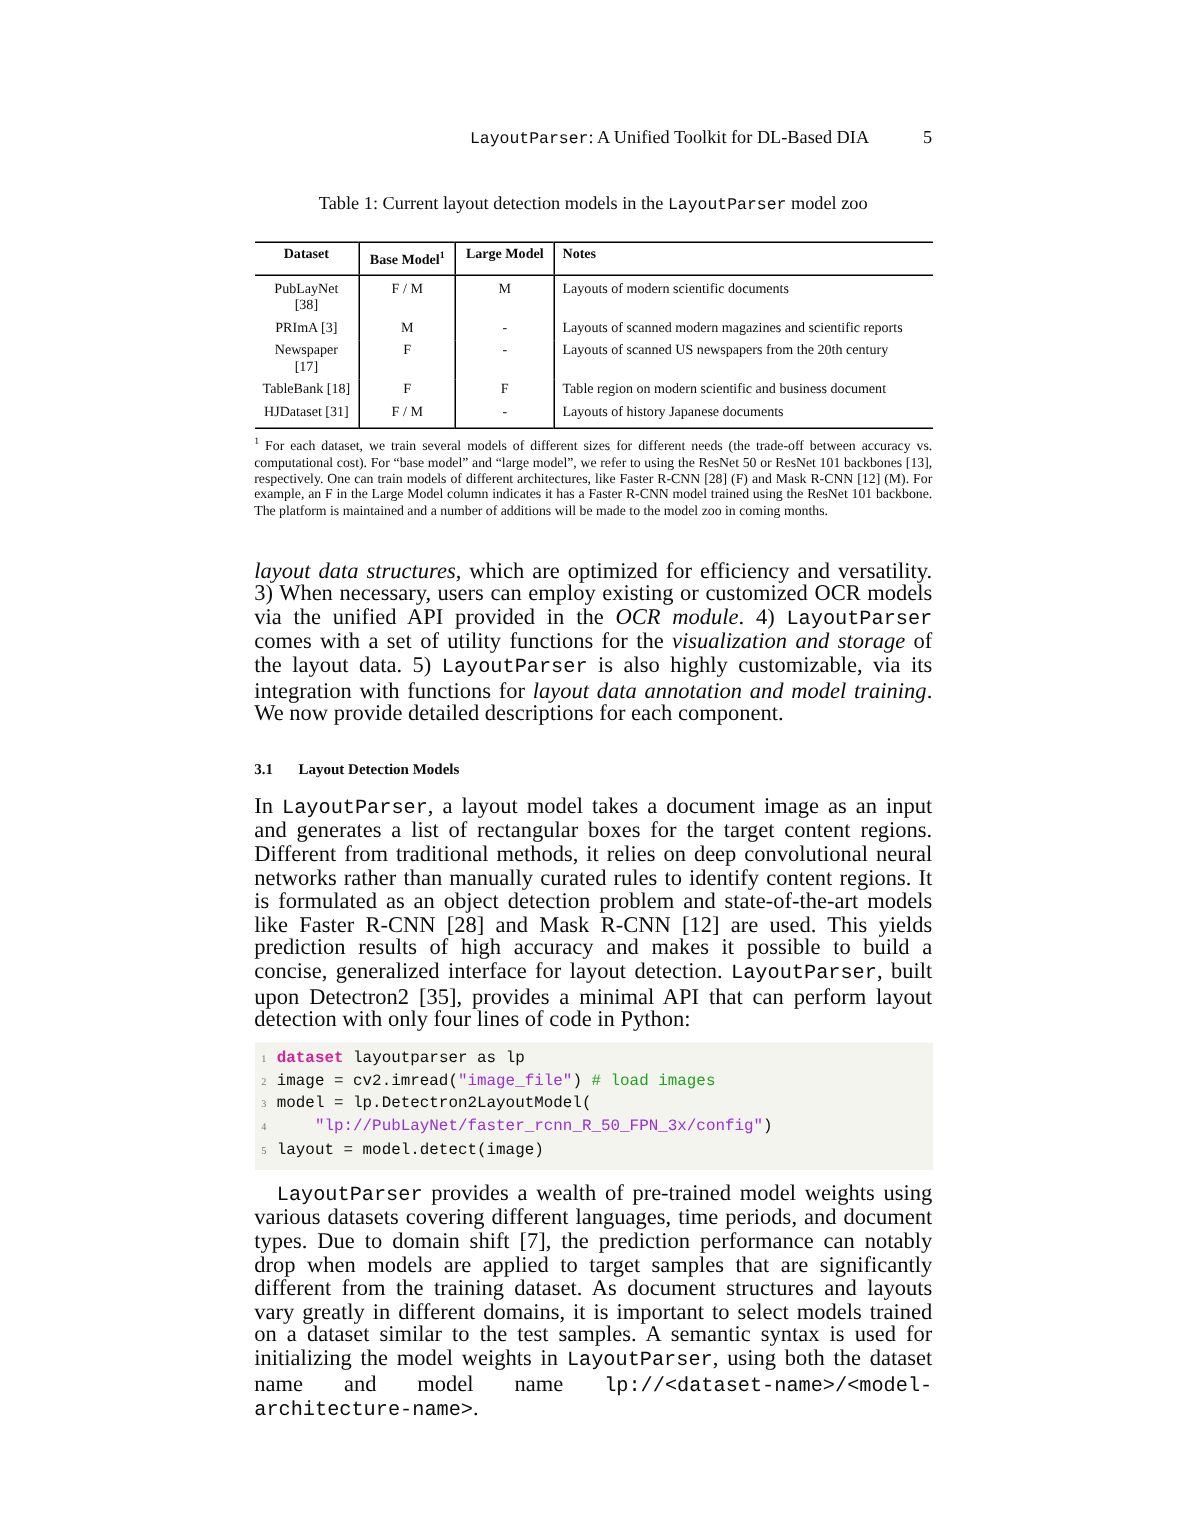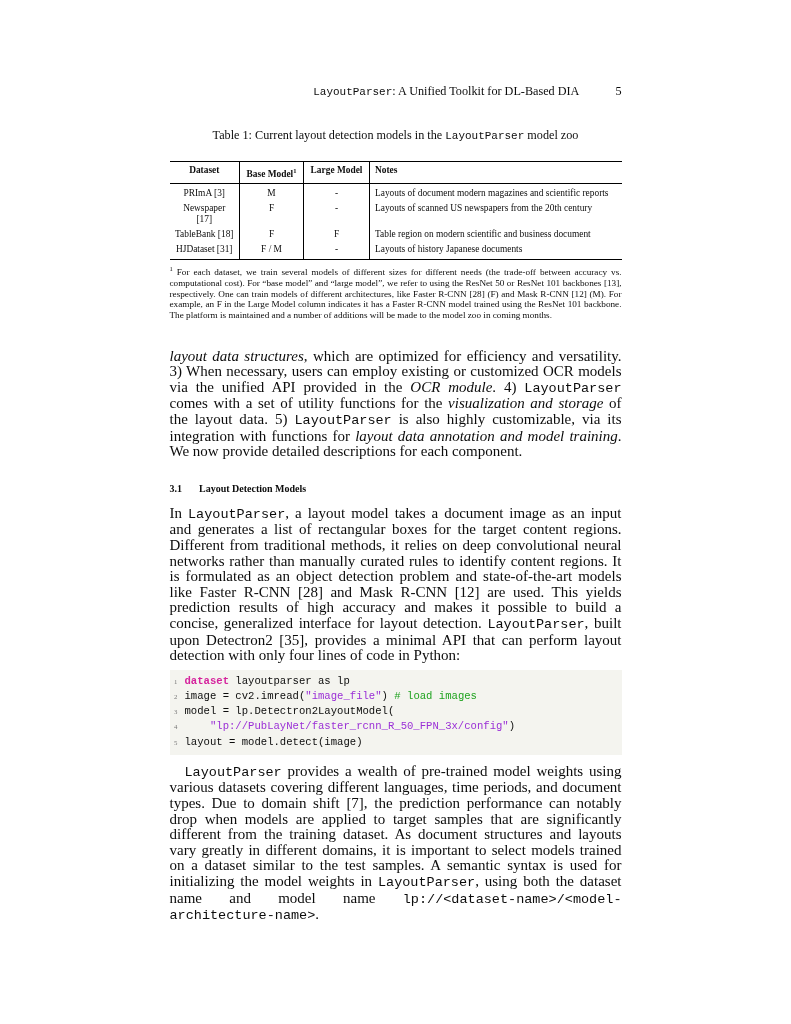--- a/index.html
+++ b/index.html
@@ -96,24 +96,30 @@
       <thead>
         <tr>
           <th class="c1">Dataset</th>
           <th class="c2"><span>Base Model</span><sup>1</sup></th>
           <th class="c3">Large Model</th>
           <th class="c4">Notes</th>
         </tr>
       </thead>
       <tbody>
         <tr>
+          <td class="c1">PubLayNet [38]</td>
+          <td class="c2">F / M</td>
+          <td class="c3">M</td>
+          <td class="c4">Layouts of modern scientific documents</td>
+        </tr>
+        <tr>
           <td class="c1">PRImA [3]</td>
           <td class="c2">M</td>
           <td class="c3">-</td>
-          <td class="c4">Layouts of document modern magazines and scientific reports</td>
+          <td class="c4">Layouts of scanned modern magazines and scientific reports</td>
         </tr>
         <tr>
           <td class="c1">Newspaper [17]</td>
           <td class="c2">F</td>
           <td class="c3">-</td>
           <td class="c4">Layouts of scanned US newspapers from the 20th century</td>
         </tr>
         <tr>
           <td class="c1">TableBank [18]</td>
           <td class="c2">F</td>

